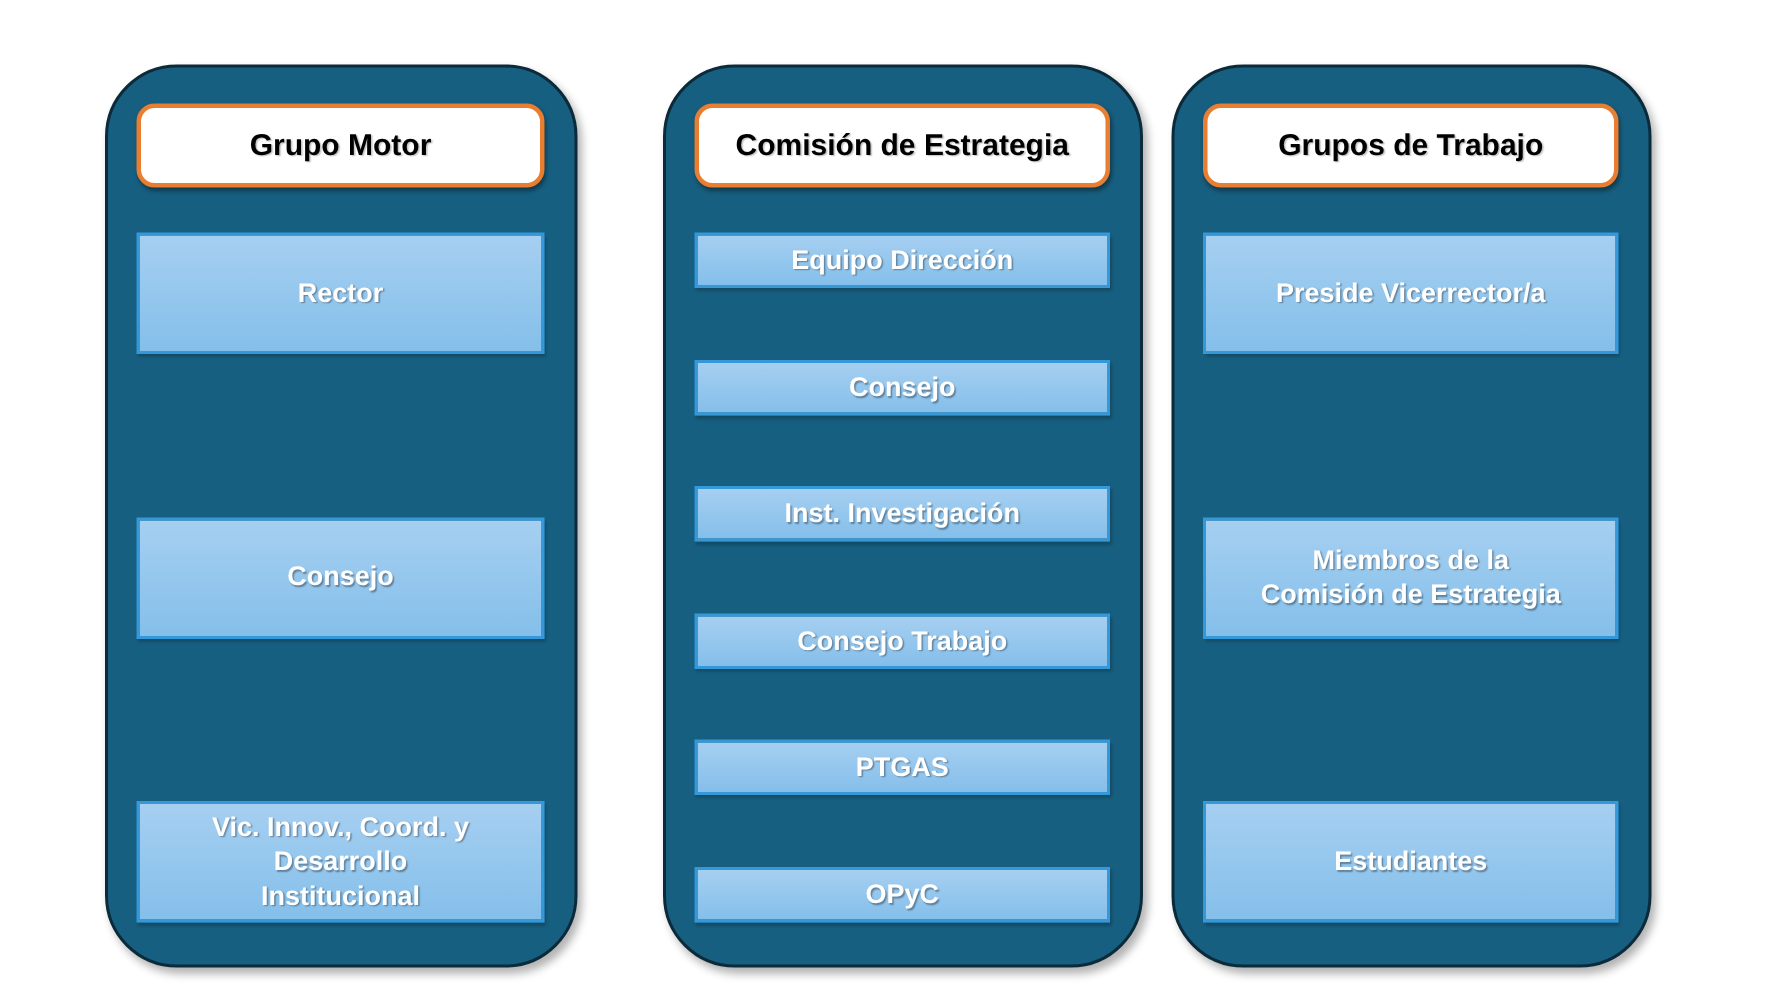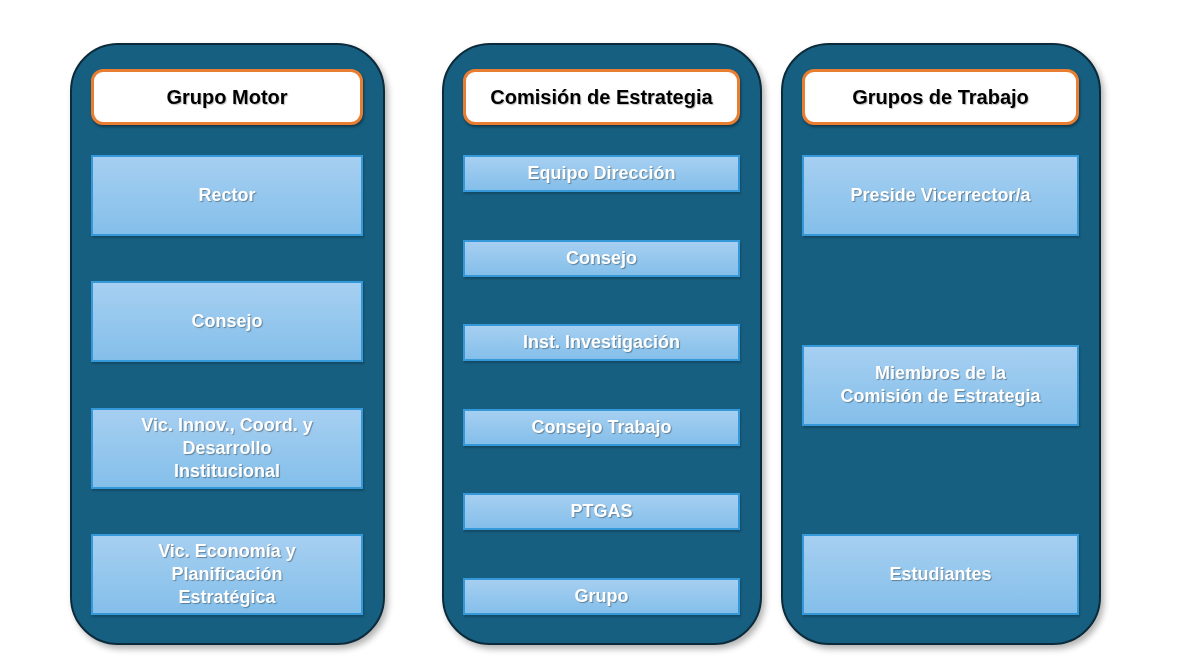--- a/index.html
+++ b/index.html
@@ -49,34 +49,31 @@
 
 <div class="canvas" id="canvas">
     <div class="column c0">
       <div class="header">Grupo Motor</div>
       <div class="items">
         <div class="item">Rector</div>
         <div class="item">Consejo</div>
         <div class="item">Vic. Innov., Coord. y
 Desarrollo
 Institucional</div>
-        <div class="item">Vic. Economía y
-Planificación
-Estratégica</div>
       </div>
     </div>
     <div class="column c1">
       <div class="header">Comisión de Estrategia</div>
       <div class="items">
         <div class="item">Equipo Dirección</div>
         <div class="item">Consejo</div>
         <div class="item">Inst. Investigación</div>
         <div class="item">Consejo Trabajo</div>
         <div class="item">PTGAS</div>
-        <div class="item">Grupo</div>
+        <div class="item">OPyC</div>
       </div>
     </div>
     <div class="column c2">
       <div class="header">Grupos de Trabajo</div>
       <div class="items">
         <div class="item">Preside Vicerrector/a</div>
         <div class="item">Miembros de la
 Comisión de Estrategia</div>
         <div class="item">Estudiantes</div>
       </div>

